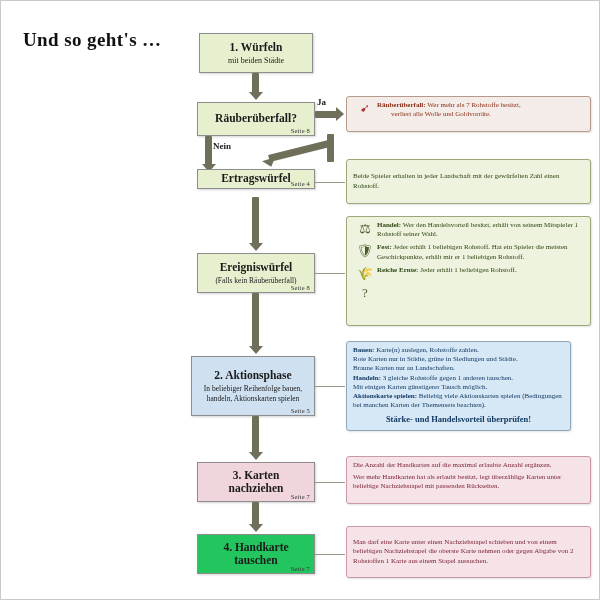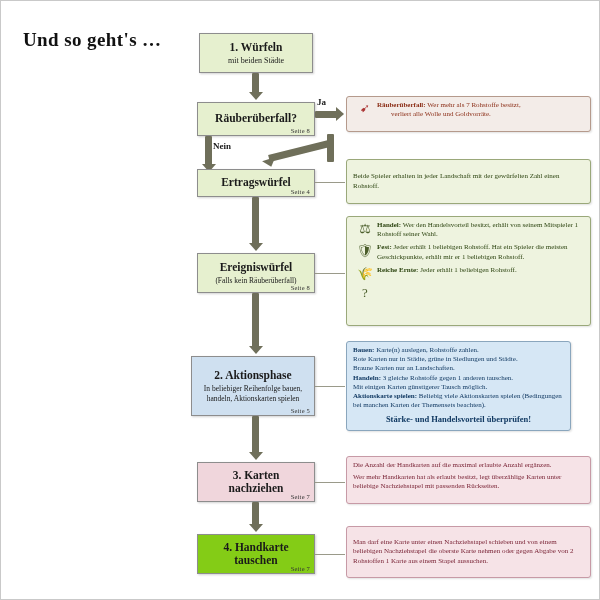--- a/index.html
+++ b/index.html
@@ -58,21 +58,21 @@
     margin-top: 2px;
   }
   .node .sub2 {
     font-size: 7.5px;
     line-height: 1.25;
     margin-top: 2px;
   }
   .green  { background: #e6f0cf; }
   .blue   { background: #cfe0f0; }
   .pink   { background: #f0d6dc; }
-  .rose   { background: #84cc16; }
+  .rose   { background: #22c55e; }
 
   
   .pagebadge {
     position: absolute;
     right: 2px;
     bottom: 1px;
     font-size: 6.5px;
     color: #333;
     background: transparent;
     padding: 0 2px;
@@ -199,21 +199,21 @@
   </div>
 
   <div class="vline" style="left:204px; top:135px; height:30px;"></div>
   <div class="arrowhead-down" style="left:201px; top:163px;"></div>
   <div class="lbl" style="left:212px; top:140px;">Nein</div>
 
   <div class="elbow" style="left:326px; top:133px; width:7px; height:28px; background:#6f6f5a; border-radius:1px;"></div>
   <div class="elbow" style="left:268px; top:154px; width:62px; height:7px; background:#6f6f5a; transform: rotate(-14deg); transform-origin: left center;"></div>
   <div class="arrowhead-down" style="left:262px; top:158px; transform: rotate(-18deg);"></div>
 
-  <div class="node green" style="left:196px; top:168px; width:118px; height:28px;">
+  <div class="node green" style="left:196px; top:168px; width:118px; height:20px;">
     <div class="hdr">Ertragswürfel</div>
     <div class="pagebadge">Seite 4</div>
   </div>
 
   <div class="thin-conn" style="left:314px; top:181px; width:30px;"></div>
 
   <div class="panel green2" style="left:345px; top:158px; width:245px; height:45px; display:flex; align-items:center;">
     <div>Beide Spieler erhalten in jeder Landschaft mit der gewürfelten Zahl einen Rohstoff.</div>
   </div>
 

